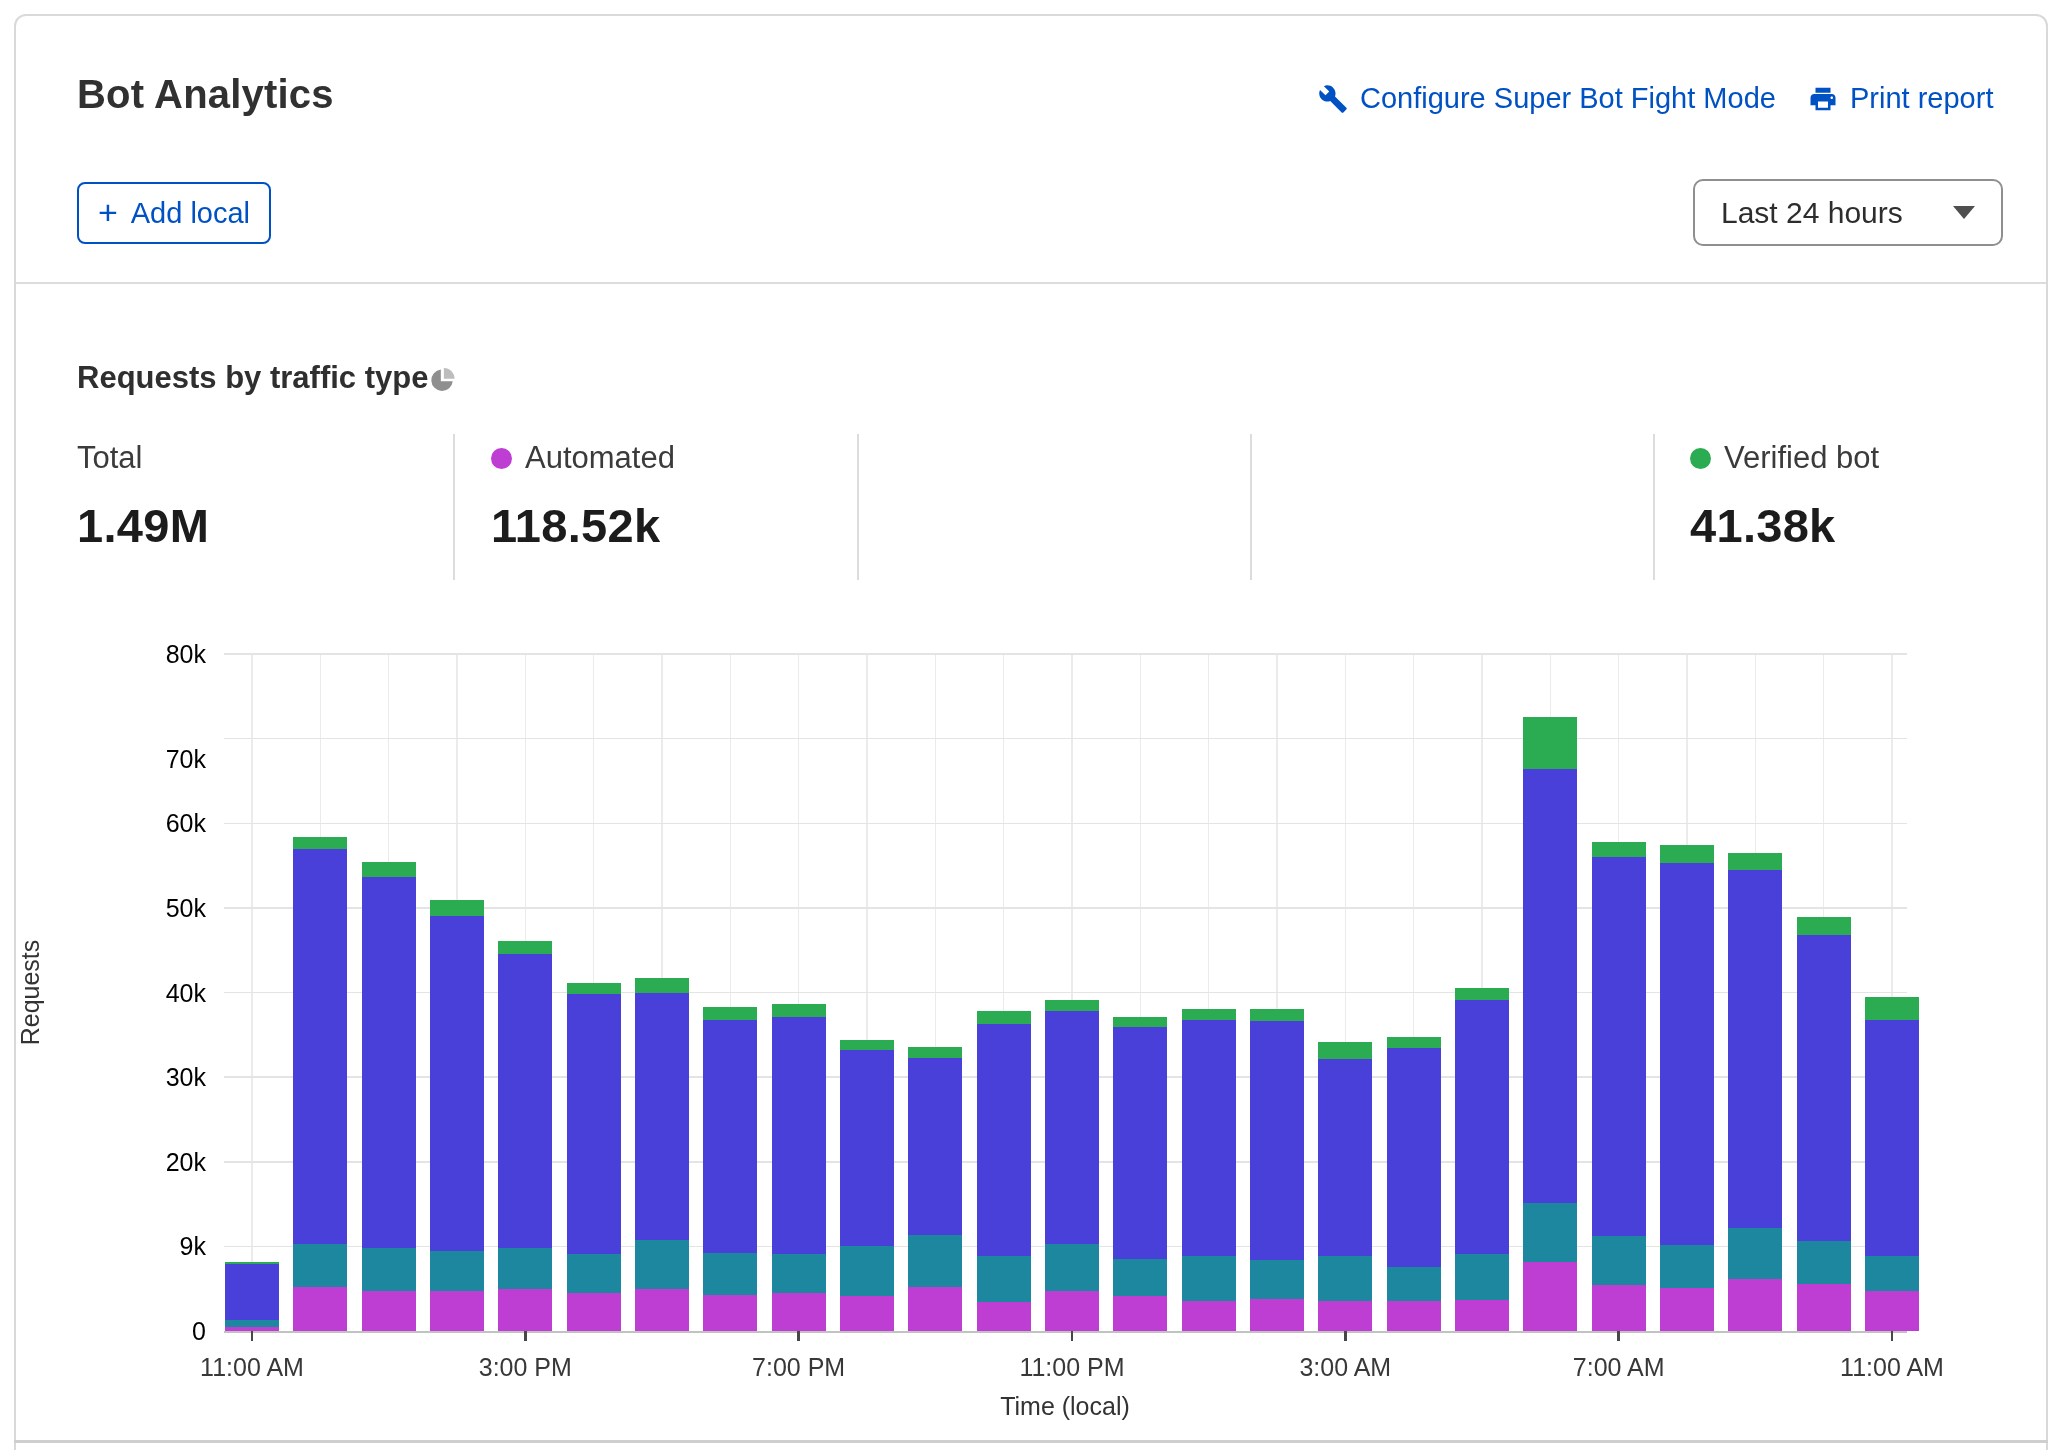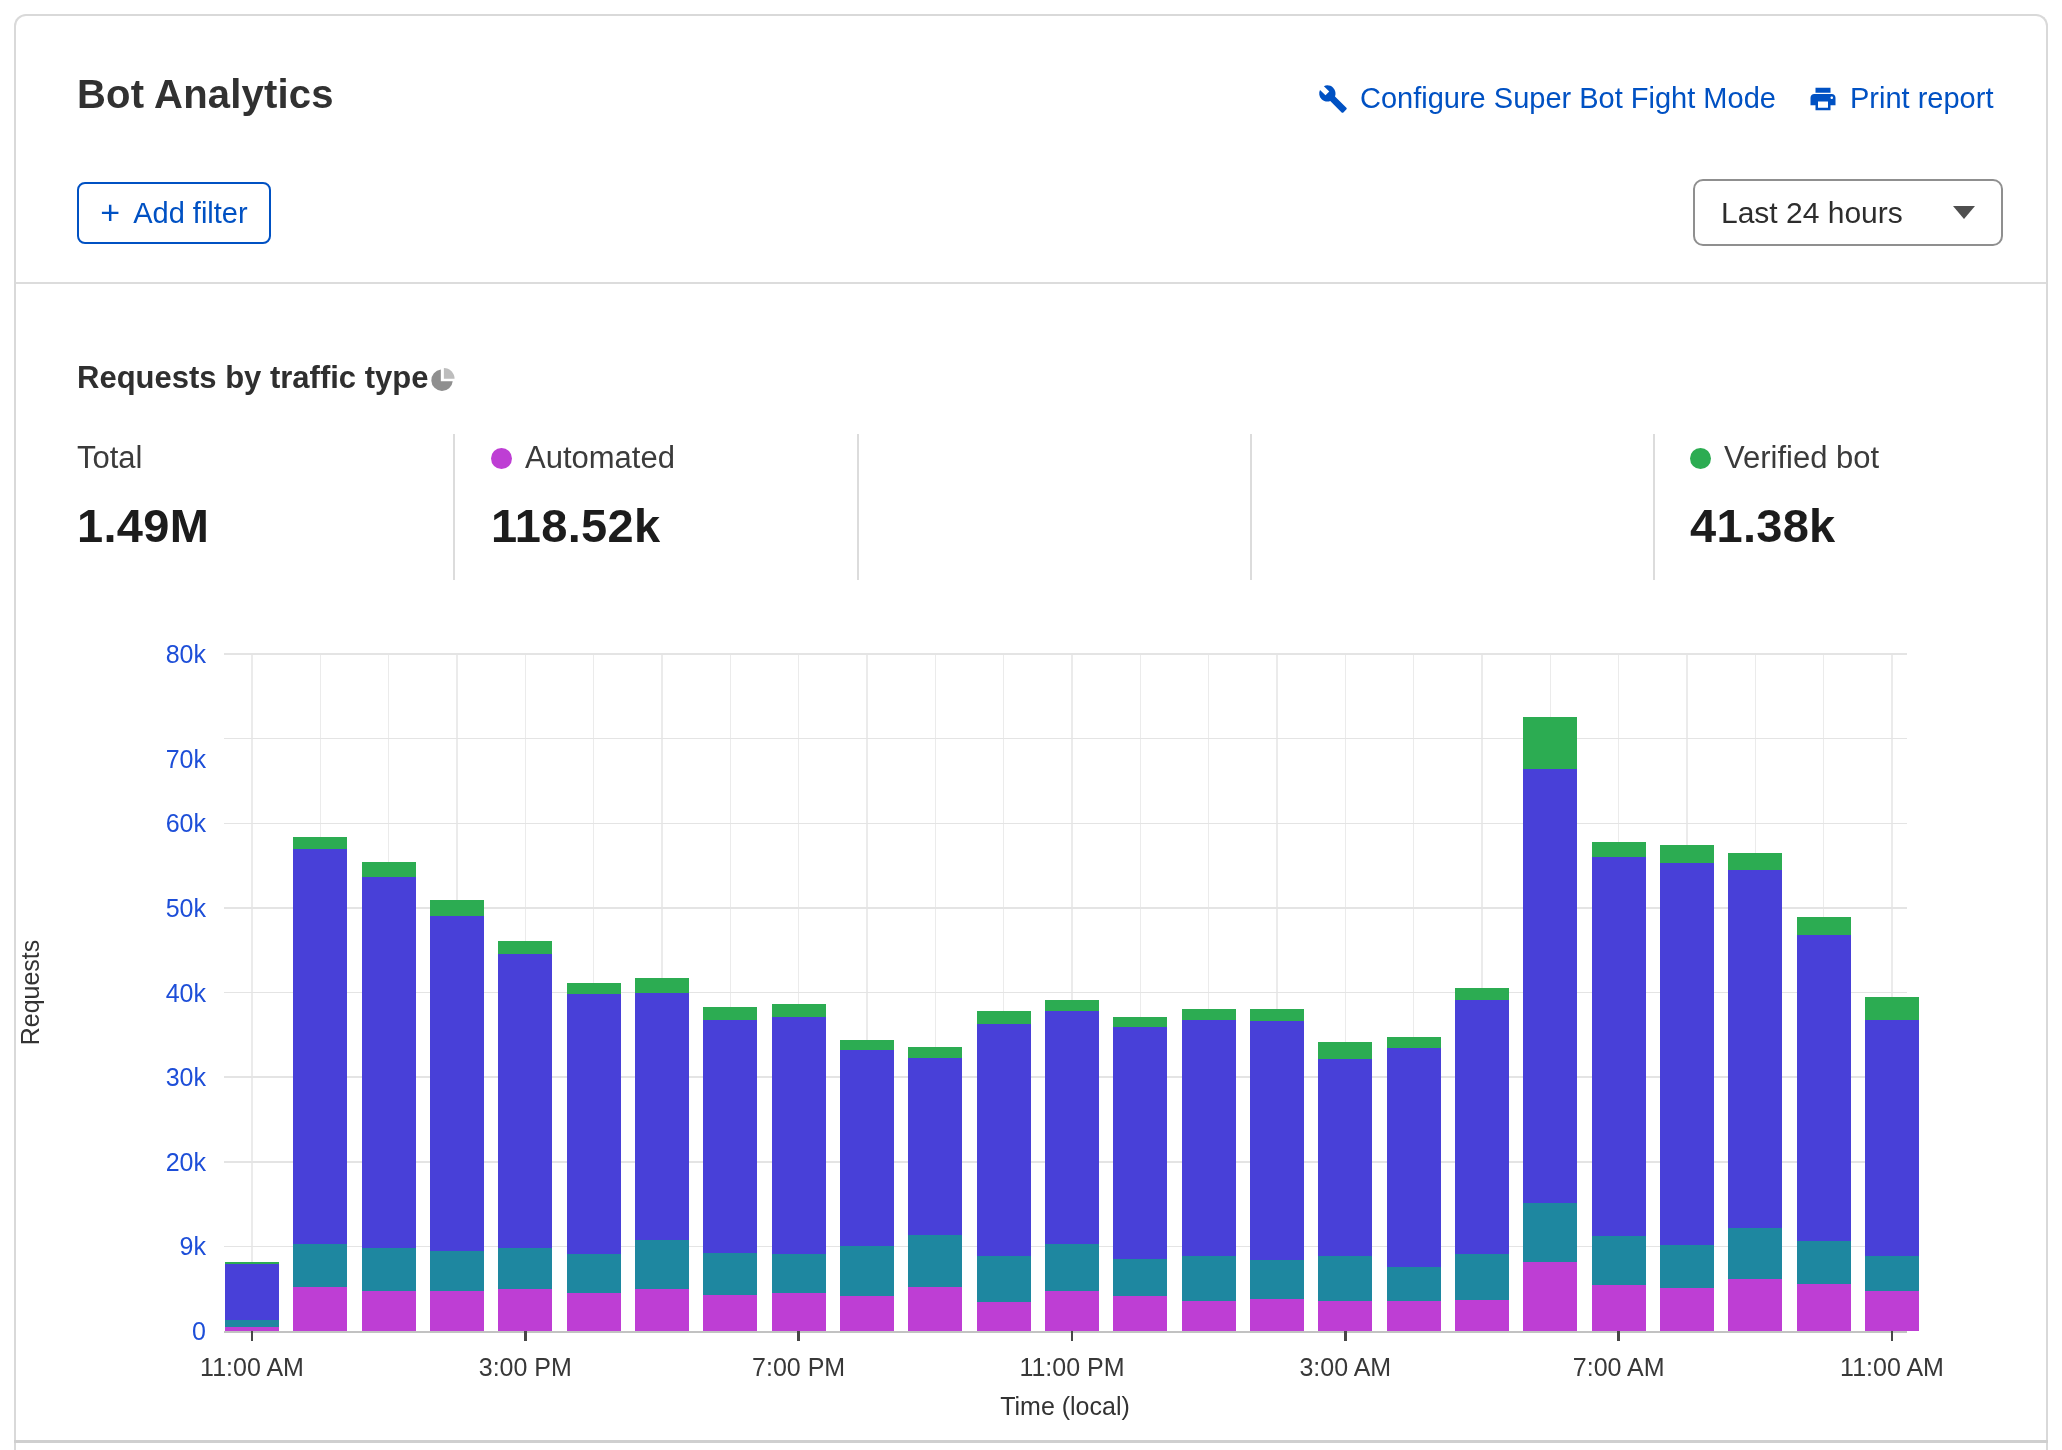--- a/index.html
+++ b/index.html
@@ -49,21 +49,21 @@
   .stat-divider{position:absolute;top:418px;width:2px;height:146px;background:#dcdcdc;}
   .s0{left:61px;} .s1{left:475px;} .s2{left:874px;} .s3{left:1267px;} .s4{left:1674px;}
   .d0{left:437px;} .d1{left:841px;} .d2{left:1234px;} .d3{left:1637px;}
 
   .plot{position:absolute;left:208px;top:638px;width:1683px;height:677px;}
   .hgrid{position:absolute;left:0;width:100%;height:1.5px;background:#e4e4e4;}
   .hgrid.axis{background:#c2c2c2;height:2px;}
   .vgrid{position:absolute;top:0;width:1.5px;height:100%;background:#ebebeb;}
   .bar-seg{position:absolute;}
   .xtick{position:absolute;width:2.5px;height:10px;background:#474747;}
-  .ylab{position:absolute;width:150px;text-align:right;font-size:25px;color:#1d4ed8;line-height:26px;}
+  .ylab{position:absolute;width:150px;text-align:right;font-size:25px;color:#000000;line-height:26px;}
   .xlab{position:absolute;width:220px;text-align:center;font-size:25px;color:#383838;}
   .axis-title-y{
     position:absolute;left:-136px;top:962px;font-size:25px;color:#333;
     transform:rotate(-90deg);width:300px;text-align:center;
   }
   .axis-title-x{position:absolute;left:939px;top:1376px;width:220px;text-align:center;font-size:25px;color:#333;}
   .bottom-divider{position:absolute;left:-2px;right:-2px;top:1424px;height:3px;background:#cfcfcf;}
 </style>
 </head>
 <body>
@@ -85,21 +85,21 @@
     <span style="display:flex;">
       <svg width="30" height="30" viewBox="0 0 24 24" fill="#0051c3">
           <path d="M19 8H5c-1.66 0-3 1.34-3 3v6h4v4h12v-4h4v-6c0-1.66-1.34-3-3-3zm-3 11H8v-5h8v5zm3-7c-.55 0-1-.45-1-1s.45-1 1-1 1 .45 1 1-.45 1-1 1zm-1-9H6v4h12V3z"></path>
         </svg>
     </span>
     <span>Print report</span>
   </div>
 
   <button class="add-filter-btn">
     <span class="plus">+</span>
-    <span>Add filter</span>
+    <span>Add local</span>
   </button>
 
   <div class="time-select">
     <span>Last 24 hours</span>
     <span class="caret"></span>
   </div>
 
   <div class="section-divider"></div>
 
   <div class="section-title-row">

